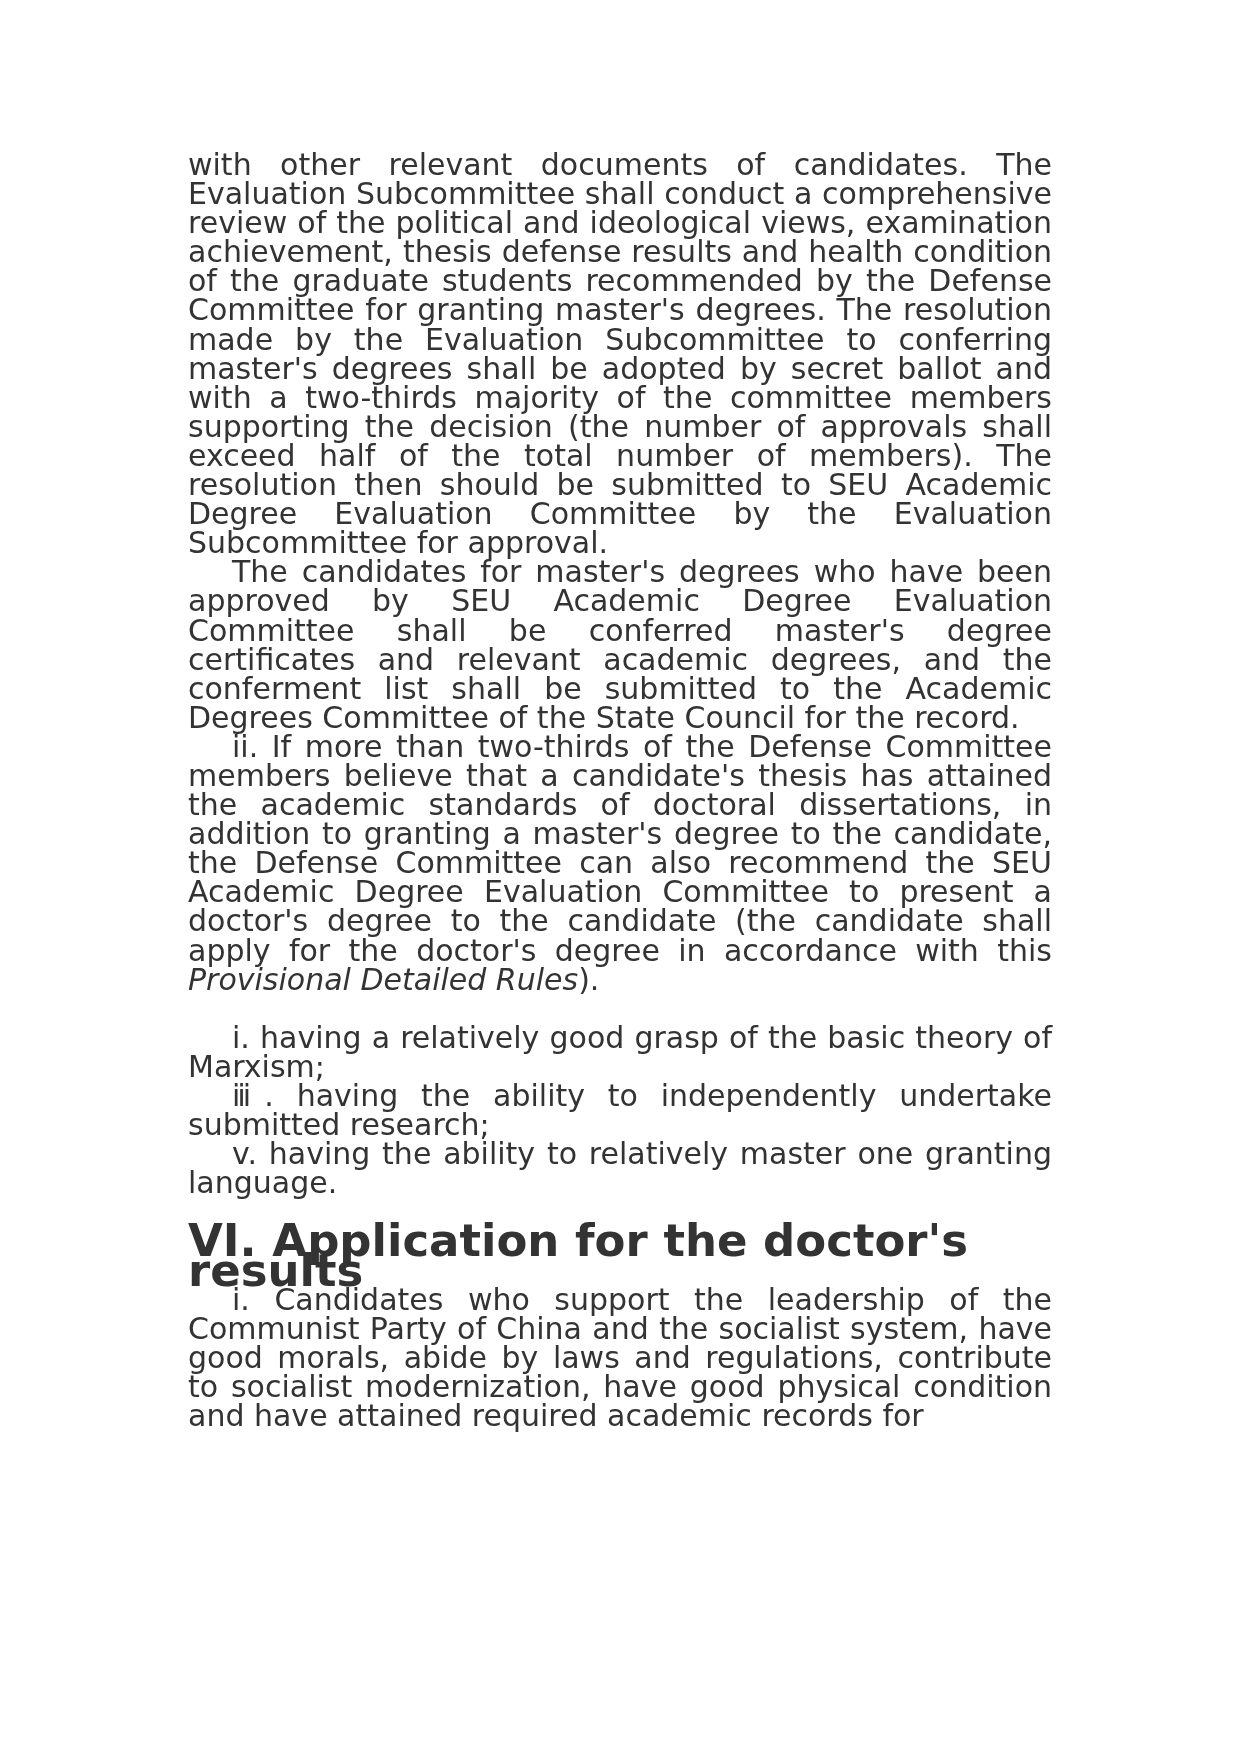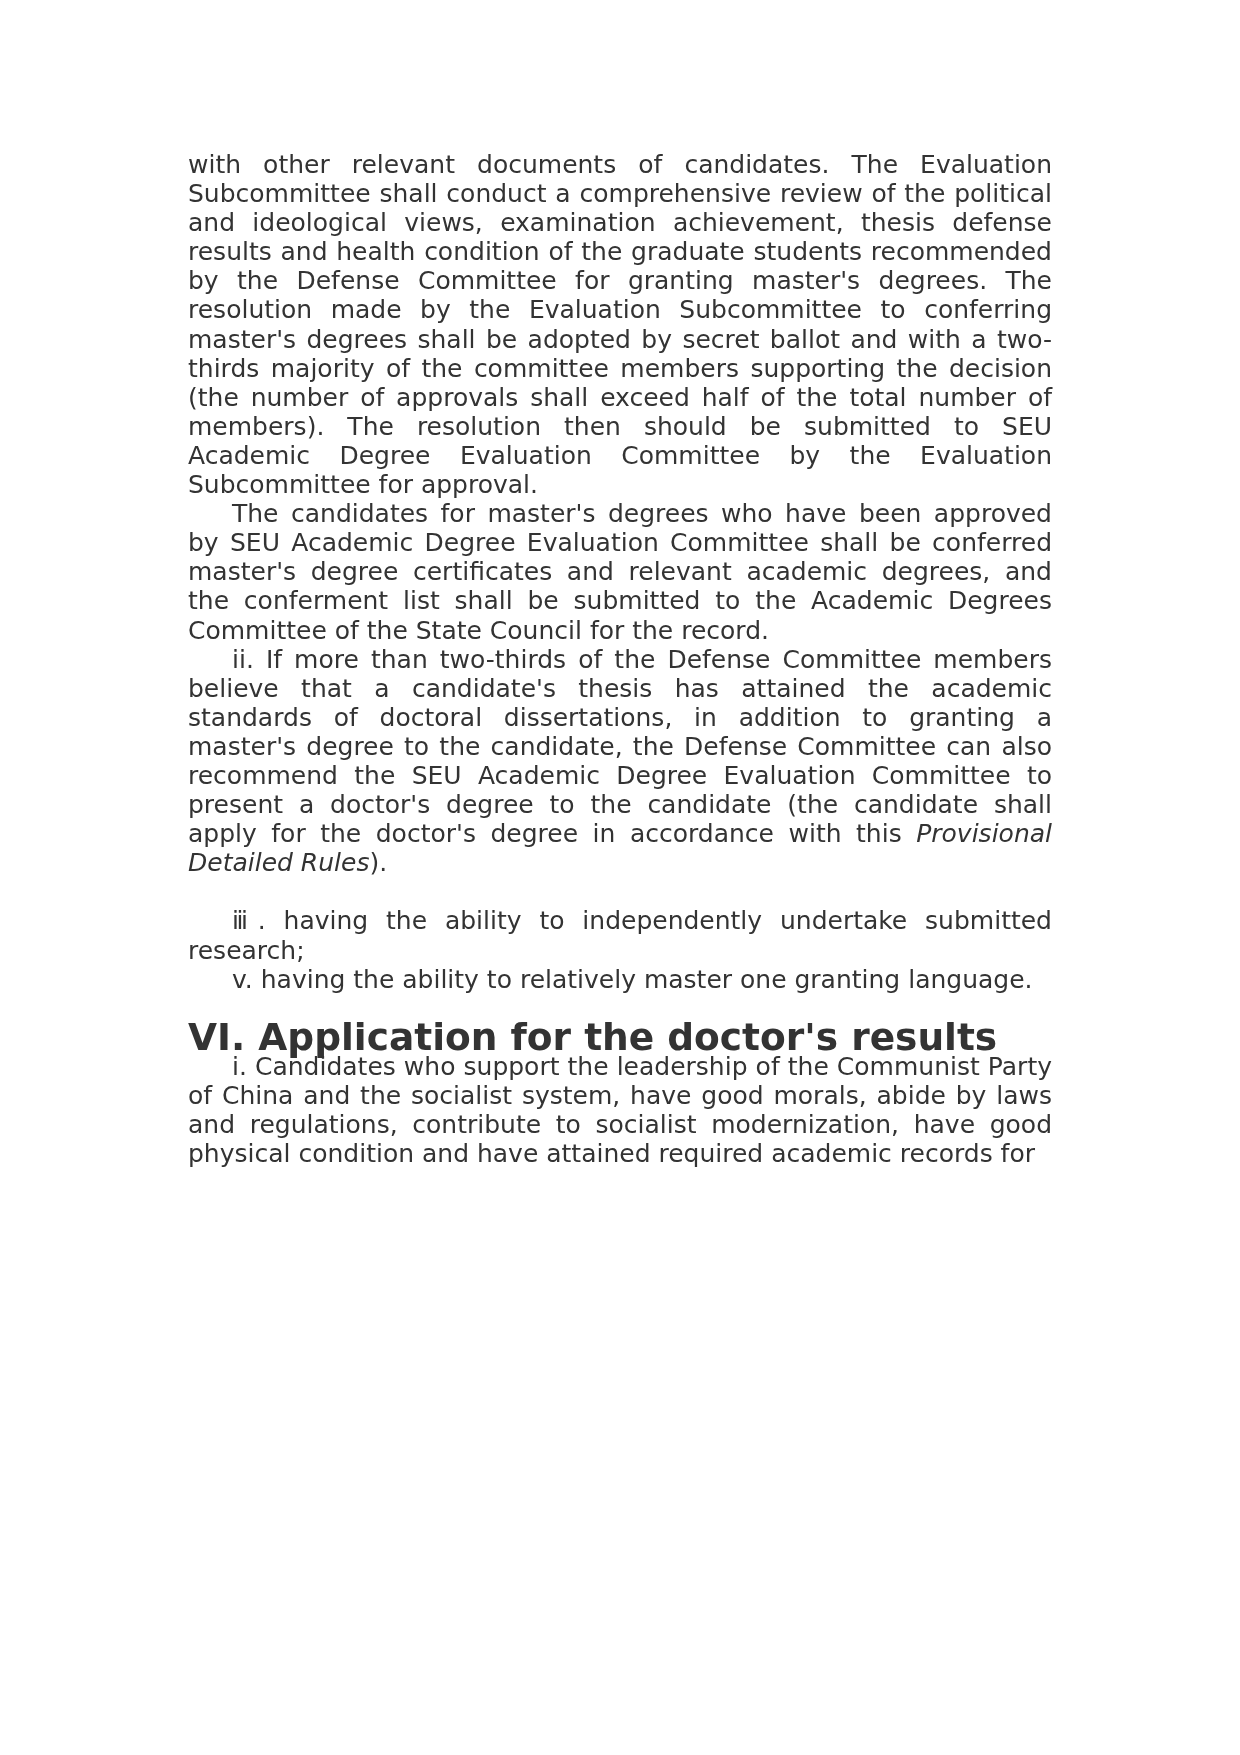--- a/index.html
+++ b/index.html
@@ -12,21 +12,21 @@
       height: 1755px;
       position: relative;
       overflow: hidden;
     }
     .page {
       position: absolute;
       left: 188px;
       top: 150px;
       width: 864px;
       font-family: "DejaVu Sans", sans-serif;
-      font-size: 25px;
+      font-size: 30px;
       line-height: 29.1px;
       color: #333333;
     }
     .p {
       margin: 0;
       text-align: justify;
       text-align-last: left;
     }
     .indent {
       text-indent: 44px;
@@ -45,20 +45,21 @@
 </head>
 <body>
 
 <div class="page">
   <p class="p">with other relevant documents of candidates. The Evaluation Subcommittee shall conduct a comprehensive review of the political and ideological views, examination achievement, thesis defense results and health condition of the graduate students recommended by the Defense Committee for granting master's degrees. The resolution made by the Evaluation Subcommittee to conferring master's degrees shall be adopted by secret ballot and with a two-thirds majority of the committee members supporting the decision (the number of approvals shall exceed half of the total number of members). The resolution then should be submitted to SEU Academic Degree Evaluation Committee by the Evaluation Subcommittee for approval.</p>
   <p class="p indent">The candidates for master's degrees who have been approved by SEU Academic Degree Evaluation Committee shall be conferred master's degree certificates and relevant academic degrees, and the conferment list shall be submitted to the Academic Degrees Committee of the State Council for the record.</p>
   <p class="p indent"><span>ii. If more than two-thirds of the Defense Committee members believe that a candidate's thesis has attained the academic standards of doctoral dissertations, in addition to granting a master's degree to the candidate, the Defense Committee can also recommend the SEU Academic Degree Evaluation Committee to present a doctor's degree to the candidate (the candidate shall apply for the doctor's degree in accordance with this </span><em>Provisional Detailed Rules</em><span>).</span></p>
 
   <div class="blank"></div>
 
+  <p class="p indent">i. having a relatively good grasp of the basic theory of Marxism;</p>
   <p class="p indent">ⅲ. having the ability to independently undertake submitted research;</p>
   <p class="p indent">v. having the ability to relatively master one granting language.</p>
 
   <div class="blank"></div>
 
   <h2 class="heading">VI. Application for the doctor's results</h2>
   <p class="p indent">i. Candidates who support the leadership of the Communist Party of China and the socialist system, have good morals, abide by laws and regulations, contribute to socialist modernization, have good physical condition and have attained required academic records for</p>
 </div>
 
 </body></html>

